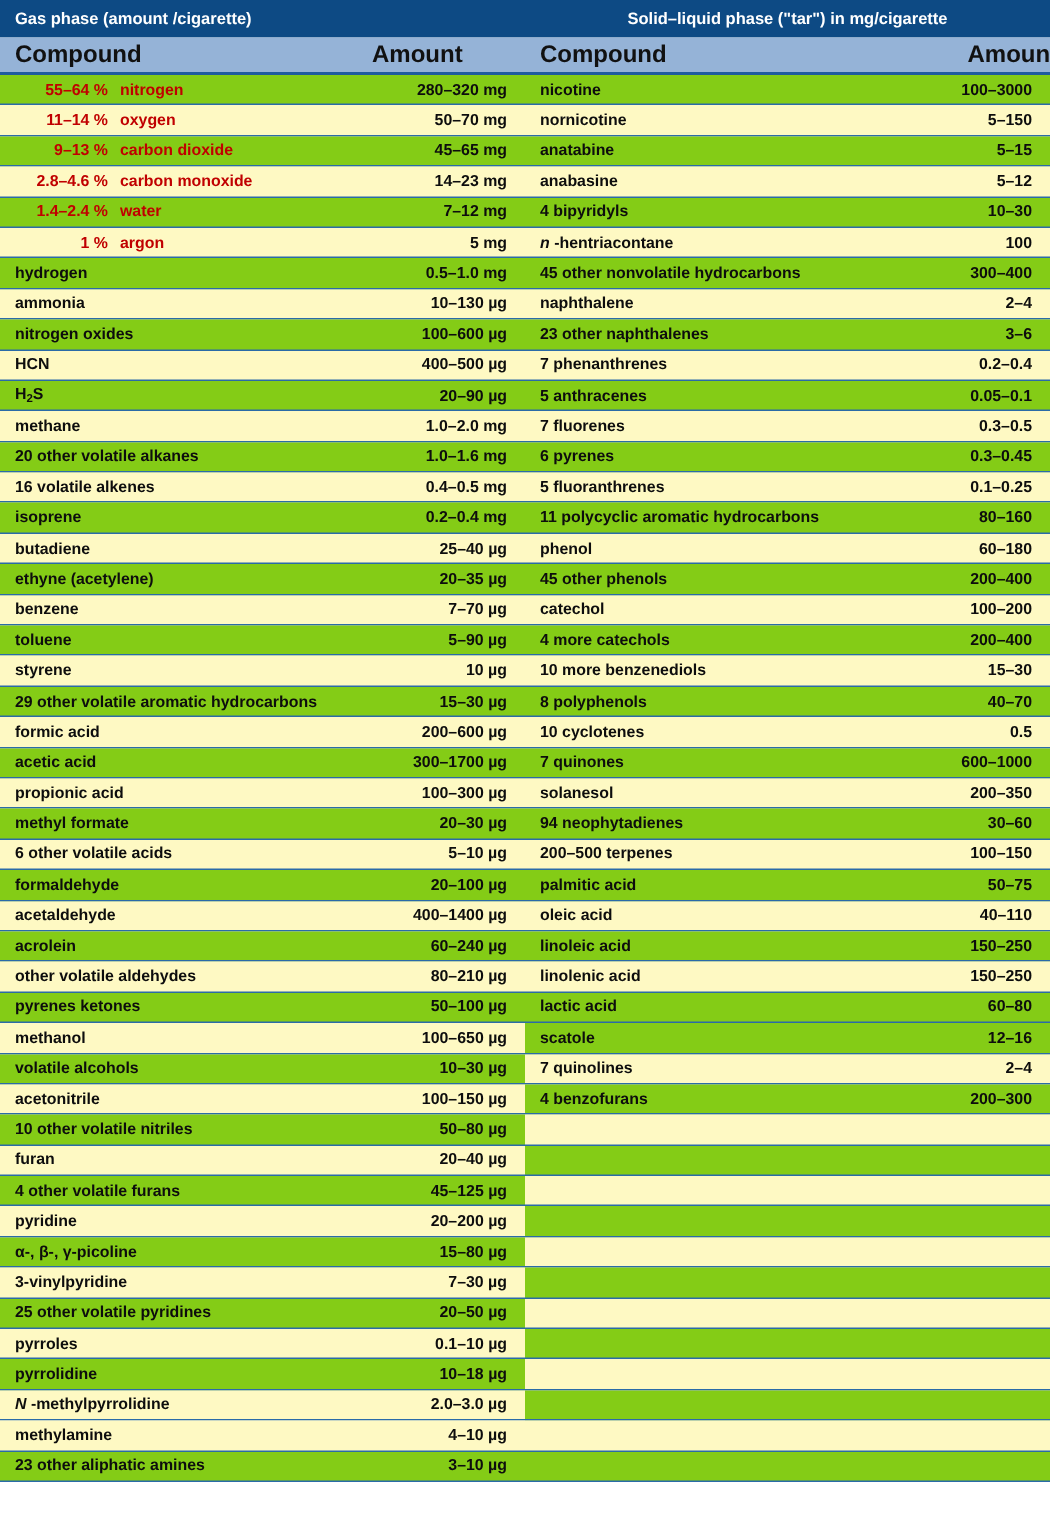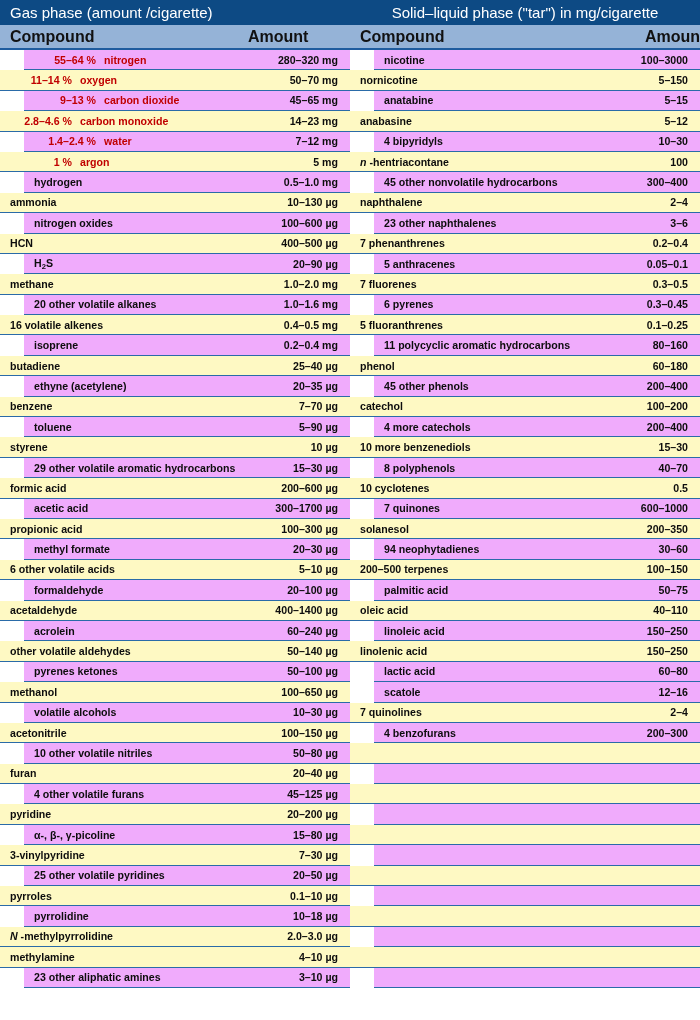--- a/index.html
+++ b/index.html
@@ -23,22 +23,22 @@
     width: 350px;
     display: flex;
     flex-direction: column;
     box-sizing: border-box;
   }
   
   .title-band {
     height: 25px;
     background: #0d4a84;
     color: #ffffff;
-    font-size: 15px;
-    font-weight: normal;
+    font-size: 11px;
+    font-weight: bold;
     display: flex;
     align-items: center;
     box-sizing: border-box;
   }
   .col-left .title-band { padding-left: 10px; justify-content: flex-start; }
   .col-right .title-band { justify-content: center; padding: 0 6px; }
 
   
   .subhead {
     height: 25px;
@@ -68,21 +68,21 @@
     box-sizing: border-box;
     border-bottom: 1.6px solid #2a6ba8;
     display: flex;
     align-items: center;
     position: relative;
     font-size: 10.6px;
     color: #0d0d0d;
     font-weight: bold;
     overflow: hidden;
   }
-  .row.odd  { background: #f0abfc; margin-left: 24px; }
+  .row.odd  { background: #84cc16; }
   .row.even { background: #fef9c3; }
 
   .cell-name {
     position: absolute;
     left: 10px;
     white-space: nowrap;
   }
   .cell-amount {
     position: absolute;
     white-space: nowrap;
@@ -240,21 +240,21 @@
         <div class="row even">
           <span class="cell-name">acetaldehyde</span>
           <span class="cell-amount">400–1400 µg</span>
         </div>
         <div class="row odd">
           <span class="cell-name">acrolein</span>
           <span class="cell-amount">60–240 µg</span>
         </div>
         <div class="row even">
           <span class="cell-name">other volatile aldehydes</span>
-          <span class="cell-amount">50–140 µg</span>
+          <span class="cell-amount">80–210 µg</span>
         </div>
         <div class="row odd">
           <span class="cell-name">pyrenes ketones</span>
           <span class="cell-amount">50–100 µg</span>
         </div>
         <div class="row even">
           <span class="cell-name">methanol</span>
           <span class="cell-amount">100–650 µg</span>
         </div>
         <div class="row odd">

